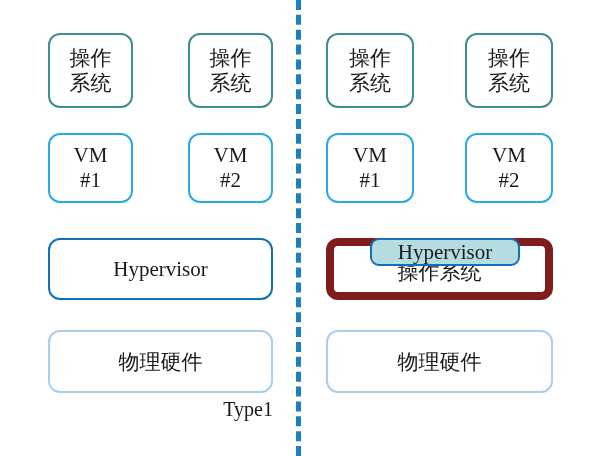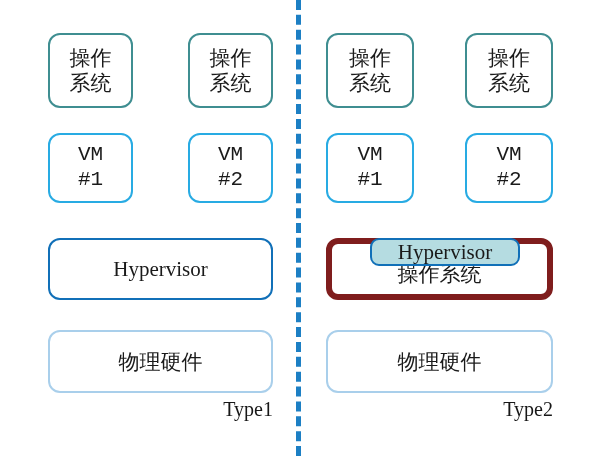--- a/index.html
+++ b/index.html
@@ -36,34 +36,33 @@
     line-height: 1.18;
   }
   .os-box .line { display: block; }
 
   
   .vm-box {
     border: 2px solid #28abe3;
     border-radius: 12px;
     font-size: 21px;
     line-height: 1.18;
-    font-family: Liberation Mono, monospace;
   }
   .vm-box .line { display: block; }
 
   
   .hyper-box {
     border: 2px solid #1170b8;
     border-radius: 12px;
     font-size: 21px;
   }
 
   
   .host-os-box {
-    border: 6px solid #7f1d1d;
+    border: 8px solid #7f1d1d;
     border-radius: 12px;
     font-size: 21px;
     justify-content: flex-end;
     padding-bottom: 6px;
   }
 
   
   .hyper-badge {
     position: absolute;
     box-sizing: border-box;
@@ -167,17 +166,14 @@
   </div>
 
   <div class="hyper-badge" style="left:370px; top:238px; width:150px; height:28px;">
     <span>Hypervisor</span>
   </div>
 
   <div class="box hw-box" style="left:326px; top:318px; width:227px; height:63px;">
     <span>物理硬件</span>
   </div>
 
-  <div class="caption" style="left:326px; top:398px; width:227px;">
-    <span>Type2</span>
-  </div>
 
 </div>
 
 </body></html>

